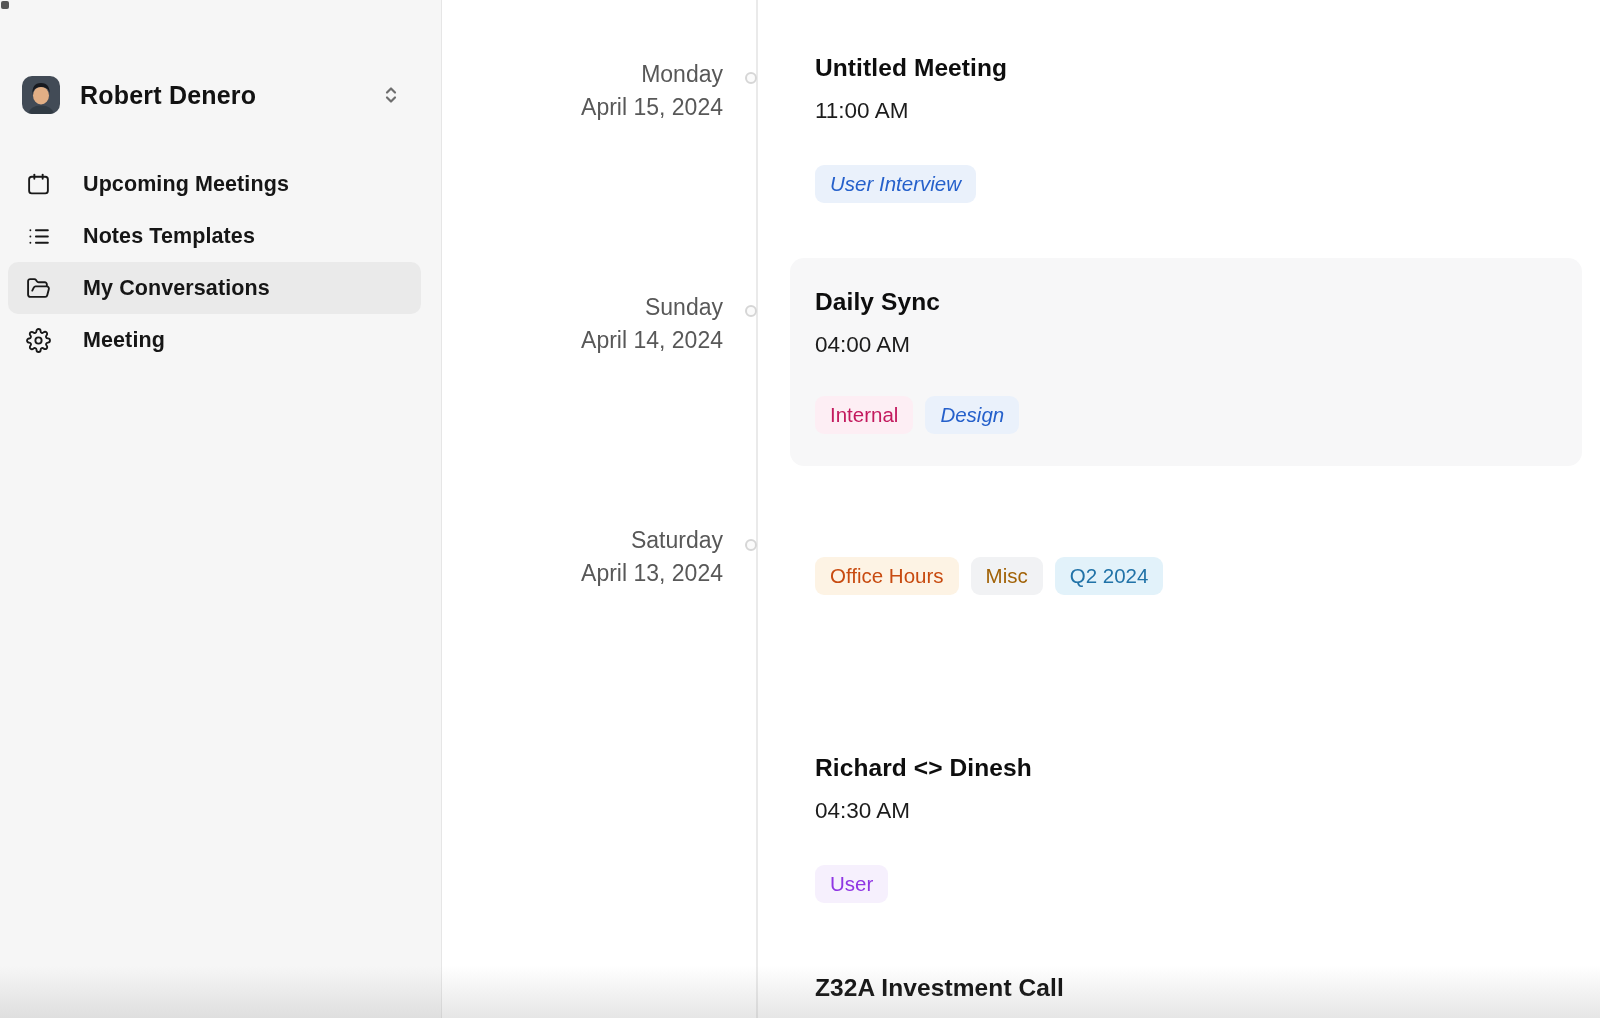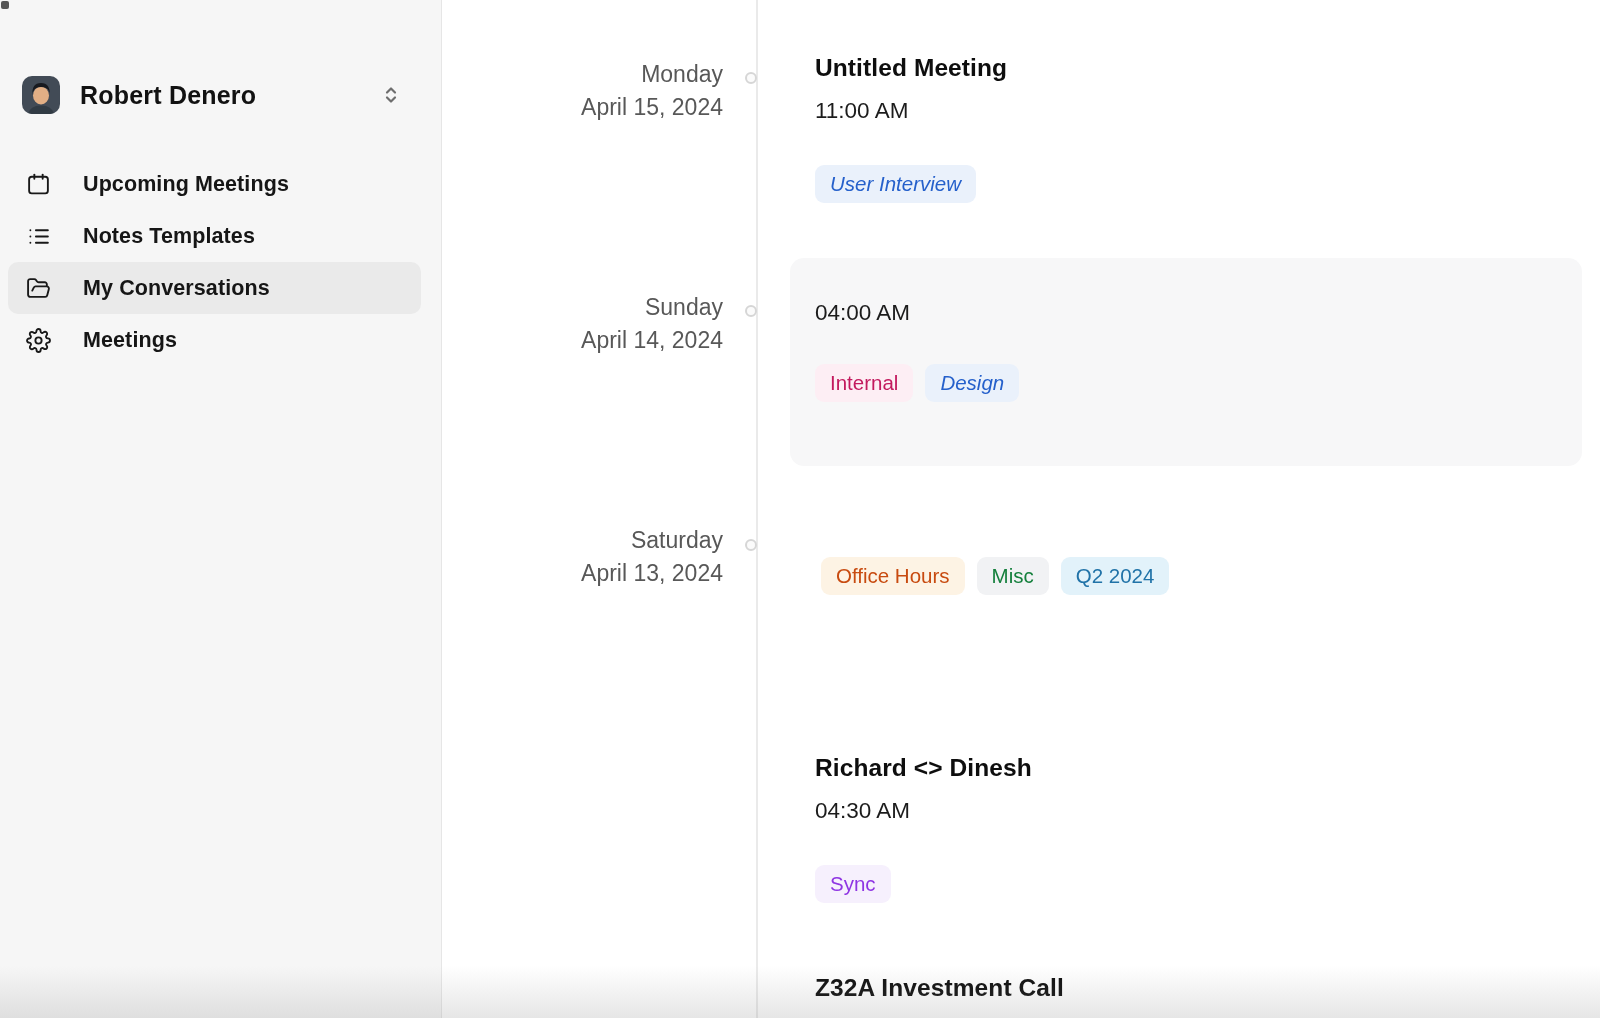--- a/index.html
+++ b/index.html
@@ -34,22 +34,22 @@
   .meeting { position:absolute; left:372px; }
   .m-1 { top:52px; } .m-3 { top:518px; } .m-4 { top:752px; } .m-5 { top:972px; }
   .meeting-card { position:absolute; left:347px; top:258px; width:792px; height:208px; background:#f7f7f8; border-radius:14px; padding:28px 25px; }
   .meeting-title { font-size:24.5px; font-weight:700; color:#0e0e0e; line-height:32px; letter-spacing:.1px; }
   .meeting-time { margin-top:12px; font-size:22.5px; color:#1c1c1c; line-height:30px; }
   .tags { display:flex; gap:12px; margin-top:39px; }
   .meeting-card .tags { margin-top:36px; }
   .tag { height:38px; padding:0 15px; display:inline-flex; align-items:center; border-radius:9px; font-size:20.5px; font-weight:500; cursor:pointer; white-space:nowrap; }
   .tag-blue   { background:#eaf1fb; color:#2560cb;font-style:italic; }
   .tag-pink   { background:#fdeef4; color:#c31a5e; }
-  .tag-orange { background:#fdf3e4; color:#c84b10;margin-left:6px; }
-  .tag-gray   { background:#f1f2f4; color:#15803d; }
+  .tag-orange { background:#fdf3e4; color:#c84b10; }
+  .tag-gray   { background:#f1f2f4; color:#a16207; }
   .tag-cyan   { background:#e2f2fa; color:#2173a8; }
   .tag-purple { background:#f6f0fd; color:#8f35e3; }
 
   .bottom-fade { position:absolute; left:0; right:0; bottom:0; height:52px; background:linear-gradient(to bottom, rgba(150,150,150,0), rgba(140,140,140,0.22)); pointer-events:none; }
 </style>
 </head>
 <body>
 
 <div class="app">
 
@@ -109,21 +109,21 @@
         <span class="nav-label">My Conversations</span>
       </div>
 
       <div class="nav-item">
         <span class="nav-icon">
           <svg viewBox="0 0 24 24" fill="none" stroke="currentColor" stroke-width="1.8" stroke-linecap="round" stroke-linejoin="round">
             <circle cx="12" cy="12" r="3"></circle>
             <path d="M19.4 15a1.65 1.65 0 0 0 .33 1.82l.06.06a2 2 0 0 1 0 2.83 2 2 0 0 1-2.83 0l-.06-.06a1.65 1.65 0 0 0-1.82-.33 1.65 1.65 0 0 0-1 1.51V21a2 2 0 0 1-2 2 2 2 0 0 1-2-2v-.09A1.65 1.65 0 0 0 9 19.4a1.65 1.65 0 0 0-1.82.33l-.06.06a2 2 0 0 1-2.83 0 2 2 0 0 1 0-2.83l.06-.06a1.65 1.65 0 0 0 .33-1.82 1.65 1.65 0 0 0-1.51-1H3a2 2 0 0 1-2-2 2 2 0 0 1 2-2h.09A1.65 1.65 0 0 0 4.6 9a1.65 1.65 0 0 0-.33-1.82l-.06-.06a2 2 0 0 1 0-2.83 2 2 0 0 1 2.83 0l.06.06a1.65 1.65 0 0 0 1.82.33H9a1.65 1.65 0 0 0 1-1.51V3a2 2 0 0 1 2-2 2 2 0 0 1 2 2v.09a1.65 1.65 0 0 0 1 1.51 1.65 1.65 0 0 0 1.82-.33l.06-.06a2 2 0 0 1 2.83 0 2 2 0 0 1 0 2.83l-.06.06a1.65 1.65 0 0 0-.33 1.82V9a1.65 1.65 0 0 0 1.51 1H21a2 2 0 0 1 2 2 2 2 0 0 1-2 2h-.09a1.65 1.65 0 0 0-1.51 1z"></path>
           </svg>
         </span>
-        <span class="nav-label">Meetings</span>
+        <span class="nav-label">Meeting</span>
       </div>
     </nav>
   </aside>
 
   <main class="main">
     <div class="timeline-line"></div>
     <span class="timeline-dot dot-1"></span>
     <span class="timeline-dot dot-2"></span>
     <span class="timeline-dot dot-3"></span>
 
@@ -142,40 +142,41 @@
 
     <div class="meeting m-1">
       <div class="meeting-title">Untitled Meeting</div>
       <div class="meeting-time">11:00 AM</div>
       <div class="tags">
         <span class="tag tag-blue">User Interview</span>
       </div>
     </div>
 
     <div class="meeting-card">
+      <div class="meeting-title">Daily Sync</div>
       <div class="meeting-time">04:00 AM</div>
       <div class="tags">
         <span class="tag tag-pink">Internal</span>
         <span class="tag tag-blue">Design</span>
       </div>
     </div>
 
     <div class="meeting m-3">
       <div class="tags">
         <span class="tag tag-orange">Office Hours</span>
         <span class="tag tag-gray">Misc</span>
         <span class="tag tag-cyan">Q2 2024</span>
       </div>
     </div>
 
     <div class="meeting m-4">
       <div class="meeting-title">Richard &lt;&gt; Dinesh</div>
       <div class="meeting-time">04:30 AM</div>
       <div class="tags">
-        <span class="tag tag-purple">Sync</span>
+        <span class="tag tag-purple">User</span>
       </div>
     </div>
 
     <div class="meeting m-5">
       <div class="meeting-title">Z32A Investment Call</div>
     </div>
   </main>
 
   <div class="bottom-fade"></div>
 </div>

